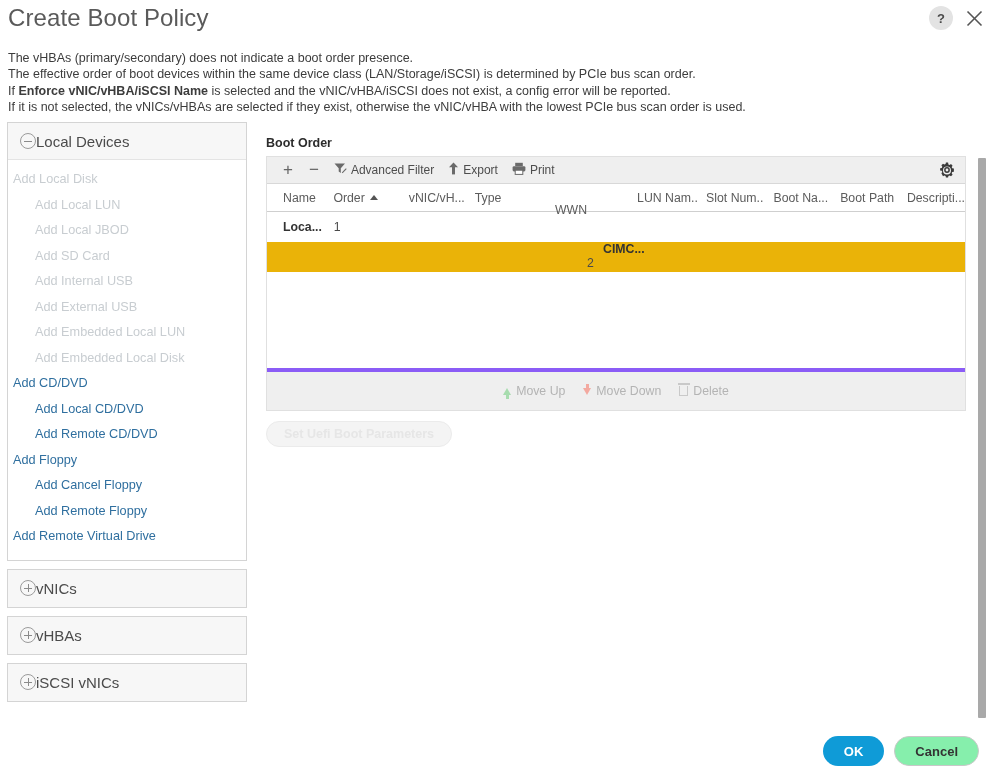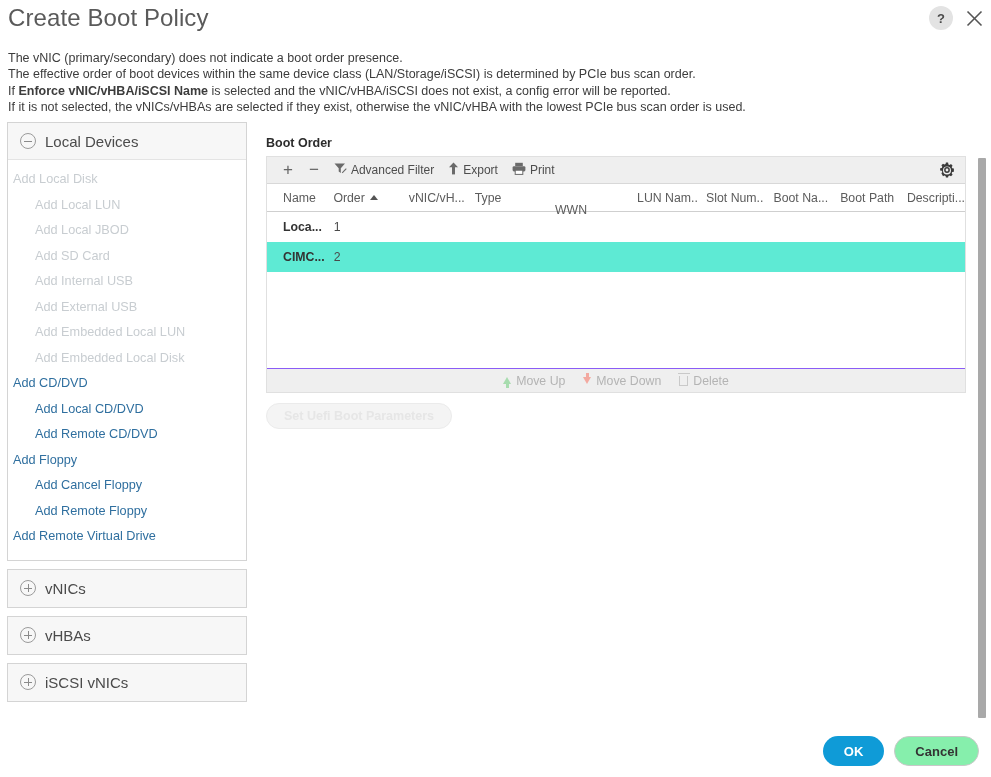--- a/index.html
+++ b/index.html
@@ -74,21 +74,20 @@
     width: 240px;
   }
   .acc {
     border: 1px solid #d4d4d4;
     background: #ffffff;
     margin-bottom: 8px;
   }
   .acc-head {
     display: flex;
     align-items: center;
-    gap: 9px;
     height: 37px;
     padding: 0 12px;
     background: #f7f7f7;
     cursor: pointer;
   }
   .acc.open > .acc-head { border-bottom: 1px solid #e4e4e4; }
   .acc-head .acc-title {
     font-size: 15px;
     color: #4b4b4b;
   }
@@ -196,38 +195,38 @@
     border-bottom: 5px solid #555;
   }
   .grid-body { }
   .row {
     display: flex;
     align-items: center;
     height: 30px;
     background: #ffffff;
     cursor: pointer;
   }
-  .row.alt { background: #5eead4; }
+  .row.alt { background: #eab308; flex-direction: column; }
   .td {
     font-size: 12.3px;
     color: #4a4a4a;
     white-space: nowrap;
     overflow: hidden;
   }
   .td.name { font-weight: 700; color: #333; }
   .grid-filler { height: 96px; background: #fff; }
 
   .grid-foot {
     display: flex;
     align-items: center;
     justify-content: center;
     gap: 18px;
-    height: 24px;
+    height: 42px;
     background: #efefef;
-    border-top: 1px solid #8b5cf6;
+    border-top: 4px solid #8b5cf6;
   }
   .gf-item {
     display: flex;
     align-items: center;
     gap: 5px;
     font-size: 12.3px;
     color: #b4b4b4;
     cursor: default;
   }
   .arrow-up {
@@ -336,21 +335,21 @@
     <div class="help-btn">?</div>
     <div class="close-btn">
       <svg width="17" height="17" viewBox="0 0 17 17" aria-hidden="true">
         <line x1="1.5" y1="1.5" x2="15.5" y2="15.5" stroke="#555" stroke-width="1.6"></line>
         <line x1="15.5" y1="1.5" x2="1.5" y2="15.5" stroke="#555" stroke-width="1.6"></line>
       </svg>
     </div>
   </div>
 
   <div class="desc">
-    <div>The vNIC (primary/secondary) does not indicate a boot order presence.</div>
+    <div>The vHBAs (primary/secondary) does not indicate a boot order presence.</div>
     <div>The effective order of boot devices within the same device class (LAN/Storage/iSCSI) is determined by PCIe bus scan order.</div>
     <div><span>If </span><b>Enforce vNIC/vHBA/iSCSI Name</b><span> is selected and the vNIC/vHBA/iSCSI does not exist, a config error will be reported.</span></div>
     <div>If it is not selected, the vNICs/vHBAs are selected if they exist, otherwise the vNIC/vHBA with the lowest PCIe bus scan order is used.</div>
   </div>
 
   <div class="sidebar" id="sidebar">
       <div class="acc open">
         <div class="acc-head">
           <span class="circ-icon"></span>
           <span class="acc-title">Local Devices</span>

